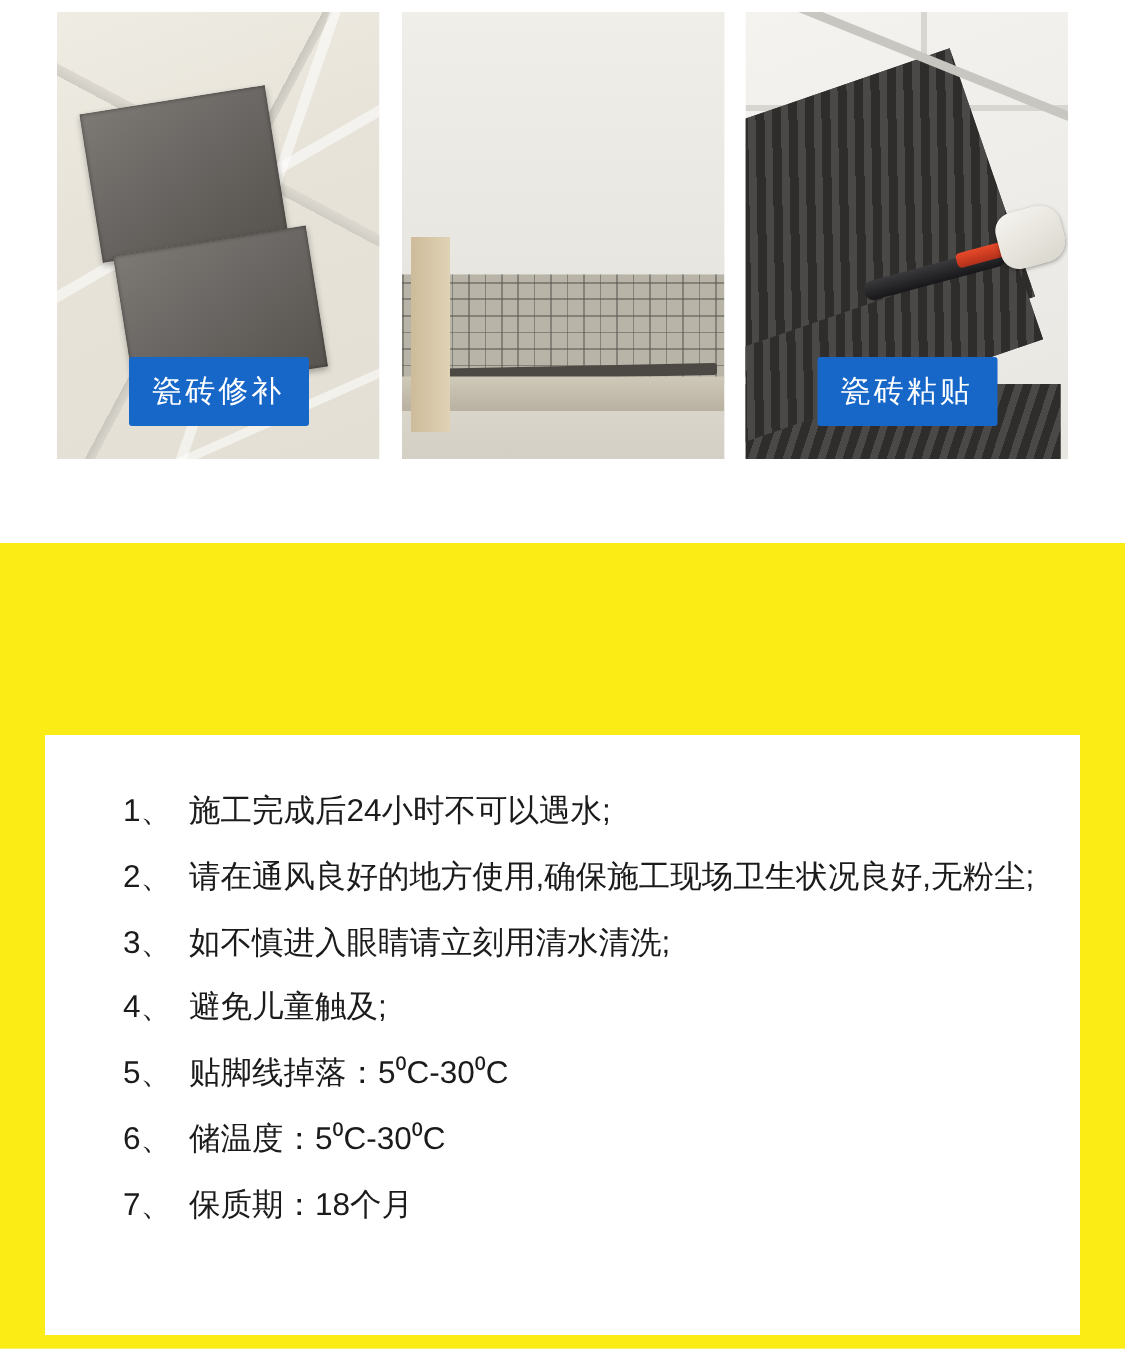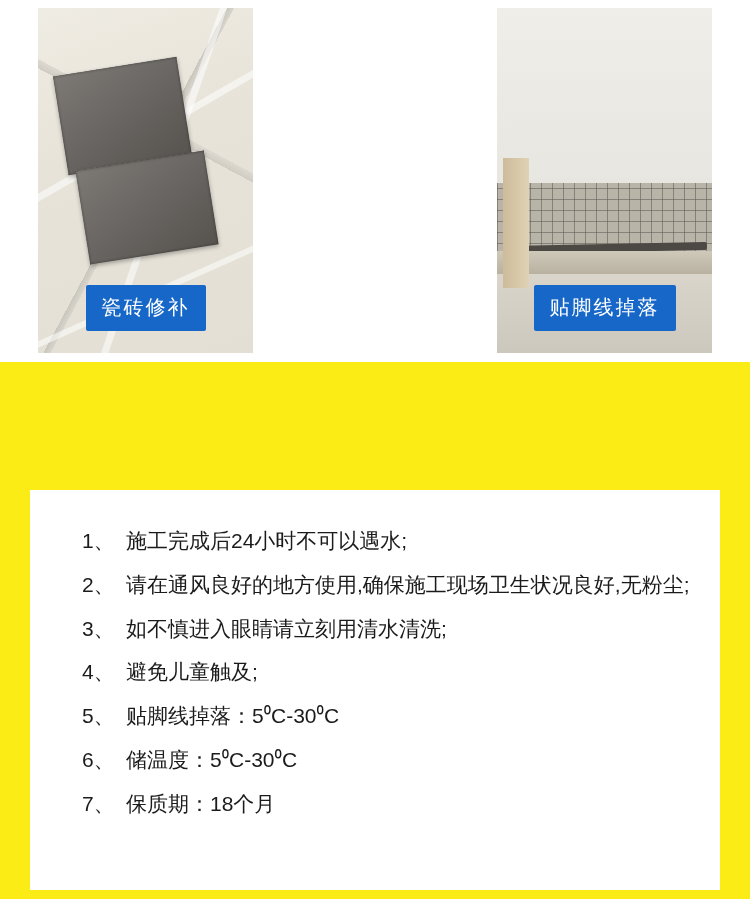--- a/index.html
+++ b/index.html
@@ -20,21 +20,21 @@
     height: 362px;
     background: #ffffff;
     display: flex;
     justify-content: space-between;
     padding: 8px 38px 0 38px;
     box-sizing: border-box;
   }
   .photo-card {
     position: relative;
     width: 215px;
-    height: 345px;
+    height: 298px;
     overflow: hidden;
   }
   .photo {
     position: absolute;
     inset: 0;
     overflow: hidden;
   }
 
   
   .ph1 {
@@ -191,23 +191,35 @@
 
   <div class="photo-card">
     <div class="photo ph2">
       <div class="wall"></div>
       <div class="mesh"></div>
       <div class="crack"></div>
       <div class="ledge"></div>
       <div class="floor"></div>
       <div class="post"></div>
     </div>
-    <div class="caption">贴脚线掉落</div>
-  </div>
-
+  </div>
+
+  <div class="photo-card">
+    <div class="photo ph3">
+      <div class="tilebg"></div>
+      <div class="adh adhC"></div>
+      <div class="adh adhA"></div>
+      <div class="adh adhB"></div>
+      <div class="edge"></div>
+      <div class="trowel-handle"></div>
+      <div class="trowel-neck"></div>
+      <div class="trowel-head"></div>
+    </div>
+    <div class="caption">瓷砖粘贴</div>
+  </div>
 
 </div>
 
 <div class="yellow-panel">
   <div class="notes-card">
 
     <div class="note">
       <span class="note-num">1、</span>
       <span class="note-text">施工完成后24小时不可以遇水;</span>
     </div>

